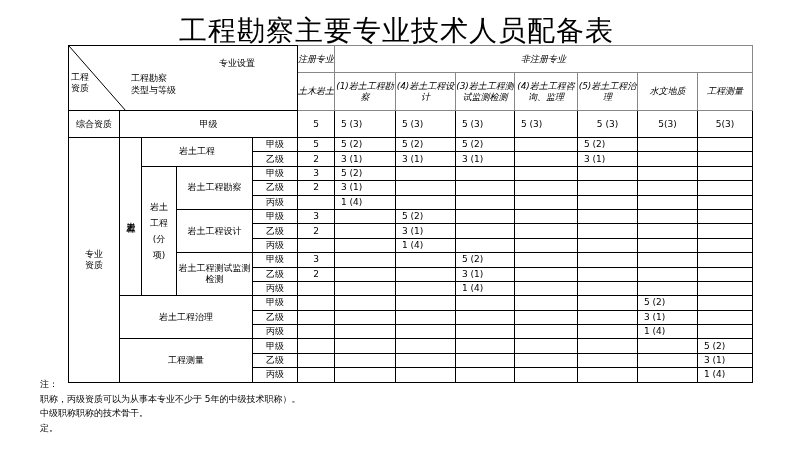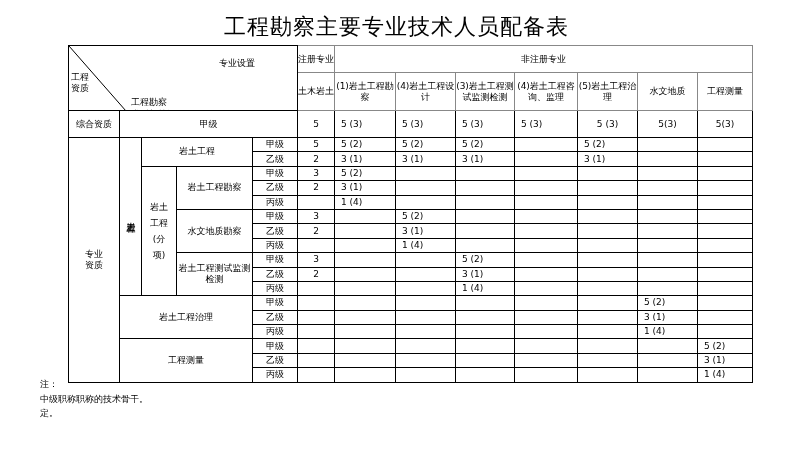--- a/index.html
+++ b/index.html
@@ -1,29 +1,29 @@
 <!DOCTYPE html>
 <html><head>
 <meta charset="utf-8">
 <style>
   html, body { margin: 0; padding: 0; background: #ffffff; }
   body { width: 793px; height: 468px; position: relative; overflow: hidden;
          font-family: "DejaVu Sans", sans-serif; color: #000; }
   .title { position: absolute; left: 0; width: 793px; top: 12px; text-align: center;
-           font-size: 22px; letter-spacing: 1px; font-family: "DejaVu Sans", sans-serif; }
+           font-size: 28px; letter-spacing: 1px; font-family: "DejaVu Sans", sans-serif; }
   table.staff { position: absolute; left: 68px; top: 45px; border-collapse: collapse;
                 table-layout: fixed; font-size: 9px; }
   table.staff td { border: 1px solid #000; padding: 0; text-align: center; vertical-align: middle;
                    line-height: 11px; overflow: hidden; }
-  table.staff td.g { border-color: #888; }
+  table.staff td.g { border-color: #888; font-style: italic; }
   .diag { position: relative; }
   .diag svg { position: absolute; left: 0; top: 0; }
   .diag .tl { position: absolute; left: 2px; top: 26px; text-align: left; line-height: 11px; }
   .diag .tr { position: absolute; left: 150px; top: 12px; }
-  .diag .bl { position: absolute; left: 62px; top: 50px; text-align: left; line-height: 12px; }
+  .diag .bl { position: absolute; left: 62px; top: 26px; text-align: left; line-height: 12px; }
   .lt { text-align: left !important; padding-left: 6px !important; }
   .vert { writing-mode: vertical-rl; letter-spacing: 1px; }
   .notes { position: absolute; left: 40px; top: 377px; width: 740px; font-size: 9px; line-height: 14.5px; }
   .notes p { margin: 0; }
   .indent { padding-left: 24px; }
 </style>
 </head>
 <body>
 
 <div class="title">工程勘察主要专业技术人员配备表</div>
@@ -149,21 +149,21 @@
         <td class=""></td>
         <td class="lt">1 (4)</td>
         <td class="lt"></td>
         <td class="lt"></td>
         <td class="lt"></td>
         <td class="lt"></td>
         <td class="lt"></td>
         <td class="lt"></td>
       </tr>
       <tr style="height:14.4px">
-        <td rowspan="3">水文地质勘察</td>
+        <td rowspan="3">岩土工程设计</td>
         <td>甲级</td>
         <td class="">3</td>
         <td class="lt"></td>
         <td class="lt">5 (2)</td>
         <td class="lt"></td>
         <td class="lt"></td>
         <td class="lt"></td>
         <td class="lt"></td>
         <td class="lt"></td>
       </tr>
@@ -289,15 +289,16 @@
         <td class="lt"></td>
         <td class="lt"></td>
         <td class="lt"></td>
         <td class="lt">1 (4)</td>
       </tr>
     </tbody>
 </table>
 
 <div class="notes">
   <p>注：</p>
+  <p>职称，丙级资质可以为从事本专业不少于 5年的中级技术职称）。</p>
   <p>中级职称职称的技术骨干。</p>
   <p>定。</p>
 </div>
 
 </body></html>

